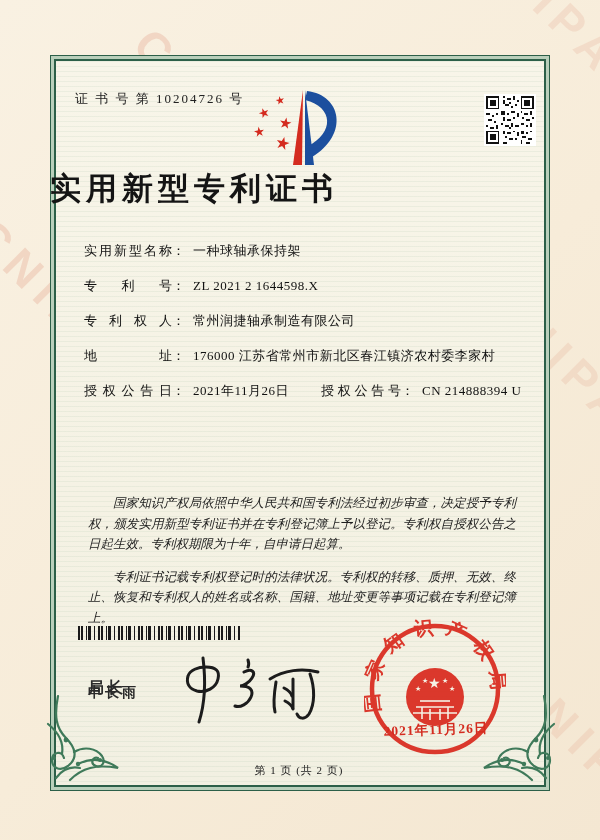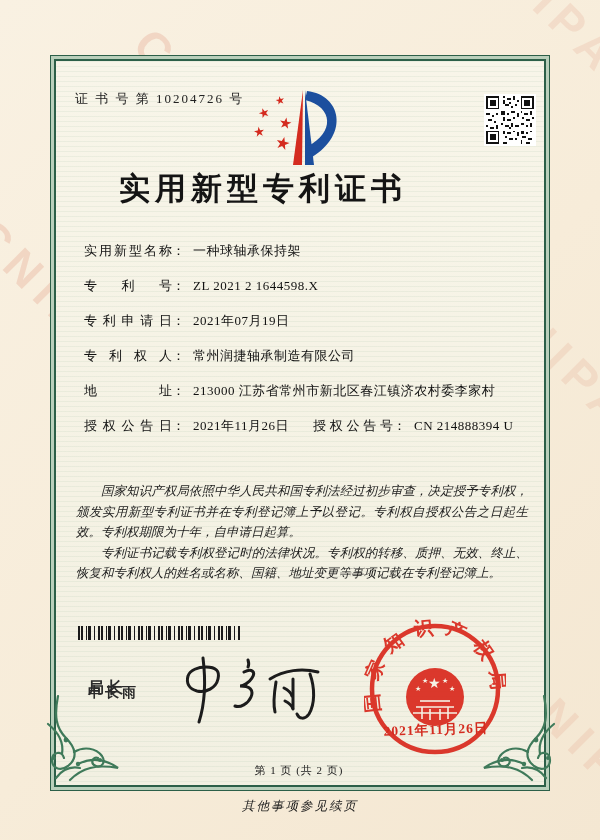--- a/index.html
+++ b/index.html
@@ -20,35 +20,35 @@
   .frame-inner{position:absolute;left:3px;top:3px;right:3px;bottom:3px;
          border:2px solid #2c5f48;
          background:
            repeating-linear-gradient(180deg,rgba(150,185,155,0.13) 0 1px,rgba(0,0,0,0) 1px 5px),
            linear-gradient(180deg,#f8f5e9 0%,#f5f2e4 60%,#f2f0e2 100%);}
   .content{position:absolute;inset:0;z-index:2;}
   
   .cert-no{position:absolute;left:75px;top:90px;font-size:13px;letter-spacing:2px;color:#222;}
   .logo{position:absolute;left:246px;top:83px;}
   .qr{position:absolute;left:484px;top:94px;width:48px;height:48px;background:#fff;padding:2px;}
-  .title{position:absolute;left:50px;top:168px;width:426px;text-align:center;
+  .title{position:absolute;left:50px;top:168px;width:426px;
          font-size:31px;font-weight:700;letter-spacing:5px;color:#141414;}
   
   .fields{position:absolute;left:84px;top:240px;width:452px;font-size:13px;color:#111;}
   .field-row{height:22px;line-height:22px;margin-bottom:13px;white-space:nowrap;}
   .f-label{display:inline-block;width:88px;text-align:justify;text-align-last:justify;
            vertical-align:top;}
   .f-colon{display:inline-block;margin-right:8px;}
   .f-value{letter-spacing:0.5px;}
-  .grant-pair2{display:inline-block;margin-left:24px;}
+  .grant-pair2{display:inline-block;margin-left:32px;}
   .grant-pair2 .f-label{width:80px;}
   
   .paras{position:absolute;left:76px;top:481px;width:452px;font-size:12.5px;
          line-height:20.5px;font-style:italic;color:#1d1d1d;text-align:justify;}
-  .paras p{margin:0;text-indent:2em;}
+  .paras p{margin:12px;text-indent:2em;}
   
   .barcode{position:absolute;left:78px;top:626px;width:163px;height:14px;
      background:repeating-linear-gradient(90deg,
        #1a1a1a 0 2px,transparent 2px 3px,#1a1a1a 3px 5px,transparent 5px 8px,
        #1a1a1a 8px 9px,transparent 9px 10px,#1a1a1a 10px 13px,transparent 13px 16px,
        #1a1a1a 16px 17px,transparent 17px 20px);}
   
   .signer-title{position:absolute;left:88px;top:678px;font-size:16px;font-weight:600;
      font-family:"Liberation Sans","DejaVu Sans",sans-serif;color:#2a2a2a;letter-spacing:3px;}
   .signer-name{position:absolute;left:88px;top:684px;font-size:14px;font-weight:700;
@@ -155,27 +155,24 @@
     <div class="title">实用新型专利证书</div>
 
     <div class="fields">
       <div class="field-row">
         <span class="f-label">实用新型名称</span><span class="f-colon">：</span><span class="f-value">一种球轴承保持架</span>
       </div>
       <div class="field-row">
         <span class="f-label">专利号</span><span class="f-colon">：</span><span class="f-value">ZL 2021 2 1644598.X</span>
       </div>
       <div class="field-row">
-        <span class="f-label">专利申请日</span><span class="f-colon">：</span><span class="f-value">2021年07月19日</span>
-      </div>
-      <div class="field-row">
         <span class="f-label">专利权人</span><span class="f-colon">：</span><span class="f-value">常州润捷轴承制造有限公司</span>
       </div>
       <div class="field-row">
-        <span class="f-label">地址</span><span class="f-colon">：</span><span class="f-value">213000 江苏省常州市新北区春江镇济农村委李家村</span>
+        <span class="f-label">地址</span><span class="f-colon">：</span><span class="f-value">176000 江苏省常州市新北区春江镇济农村委李家村</span>
       </div>
       <div class="field-row">
         <span class="f-label">授权公告日</span><span class="f-colon">：</span><span class="f-value">2021年11月26日</span><span class="grant-pair2"><span class="f-label">授权公告号</span><span class="f-colon">：</span><span class="f-value">CN 214888394 U</span></span>
       </div>
     </div>
 
     <div class="paras">
       <p>国家知识产权局依照中华人民共和国专利法经过初步审查，决定授予专利权，颁发实用新型专利证书并在专利登记簿上予以登记。专利权自授权公告之日起生效。专利权期限为十年，自申请日起算。</p>
       <p>专利证书记载专利权登记时的法律状况。专利权的转移、质押、无效、终止、恢复和专利权人的姓名或名称、国籍、地址变更等事项记载在专利登记簿上。</p>
     </div>
@@ -222,16 +219,15 @@
           <line x1="58" y1="90" x2="58" y2="102"></line>
           <line x1="66" y1="92" x2="66" y2="103"></line>
           <line x1="76" y1="92" x2="76" y2="103"></line>
           <line x1="84" y1="90" x2="84" y2="102"></line>
         </g>
       </g>
     </svg>
     <div class="seal-date">2021年11月26日</div>
 
     <div class="page-number">第 1 页 (共 2 页)</div>
-    <div class="continuation">其他事项参见续页</div>
 
   </div>
 </div>
 
 </body></html>

